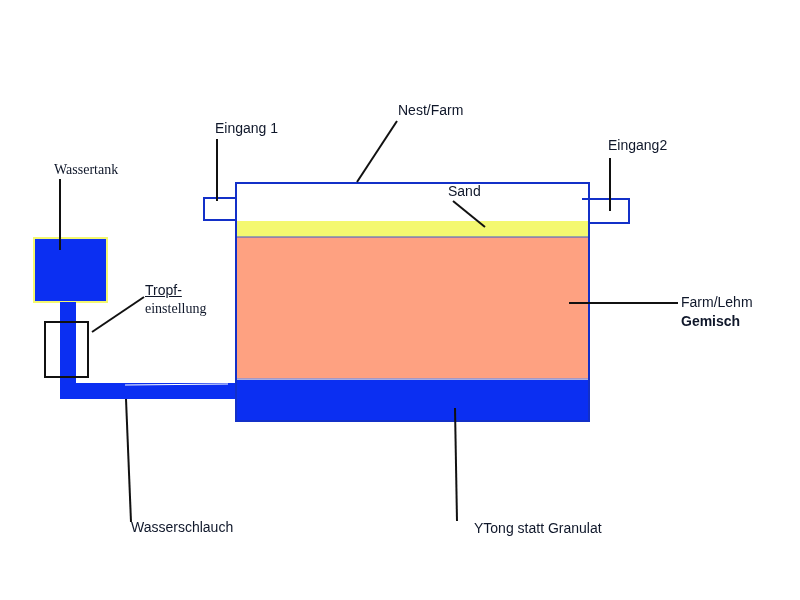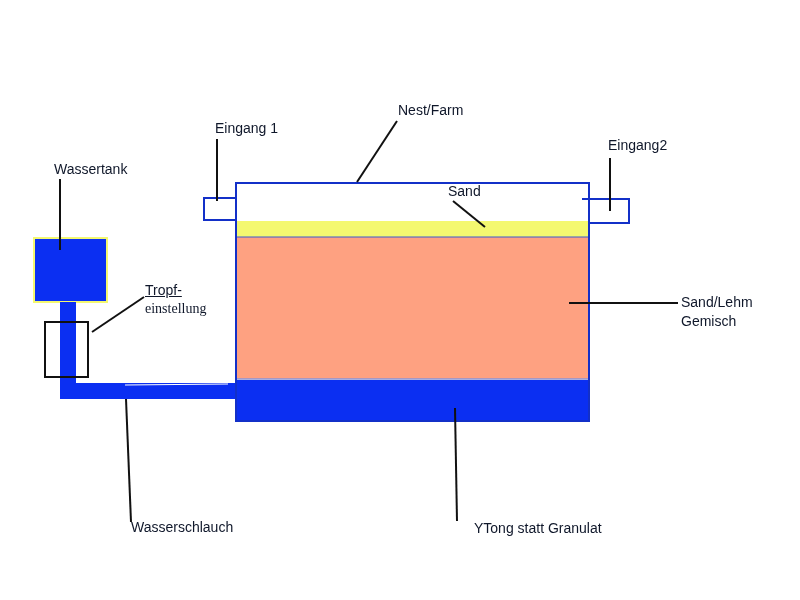--- a/index.html
+++ b/index.html
@@ -40,23 +40,23 @@
     <line x1="217" y1="139" x2="217" y2="201"></line>
     <line x1="397" y1="121" x2="357" y2="182"></line>
     <line x1="453" y1="201" x2="485" y2="227"></line>
     <line x1="610" y1="158" x2="610" y2="211"></line>
     <line x1="569" y1="303" x2="678" y2="303"></line>
     <line x1="455" y1="408" x2="457" y2="521"></line>
     <line x1="126" y1="399" x2="131" y2="522"></line>
   </g>
 </svg>
 
-<div class="lbl" style="left:54px;top:161px;">Wassertank</div>
+<div class="lbl" style="left:54px;top:161px;font-family:Liberation Serif, serif;">Wassertank</div>
 <div class="lbl" style="left:145px;top:282px;text-decoration:underline;">Tropf-</div>
 <div class="lbl" style="left:145px;top:300px;font-family:Liberation Serif, serif;">einstellung</div>
 <div class="lbl" style="left:215px;top:120px;">Eingang 1</div>
 <div class="lbl" style="left:398px;top:102px;">Nest/Farm</div>
 <div class="lbl" style="left:448px;top:183px;">Sand</div>
 <div class="lbl" style="left:608px;top:137px;">Eingang2</div>
-<div class="lbl" style="left:681px;top:294px;">Sand/Lehm</div>
-<div class="lbl" style="left:681px;top:313px;">Gemisch</div>
+<div class="lbl" style="left:681px;top:294px;">Farm/Lehm</div>
+<div class="lbl" style="left:681px;top:313px;font-weight:bold;">Gemisch</div>
 <div class="lbl" style="left:131px;top:519px;text-align:center;">Wasserschlauch</div>
 <div class="lbl" style="left:443px;top:520px;margin-left:31px;">YTong statt Granulat</div>
 
 </body></html>

